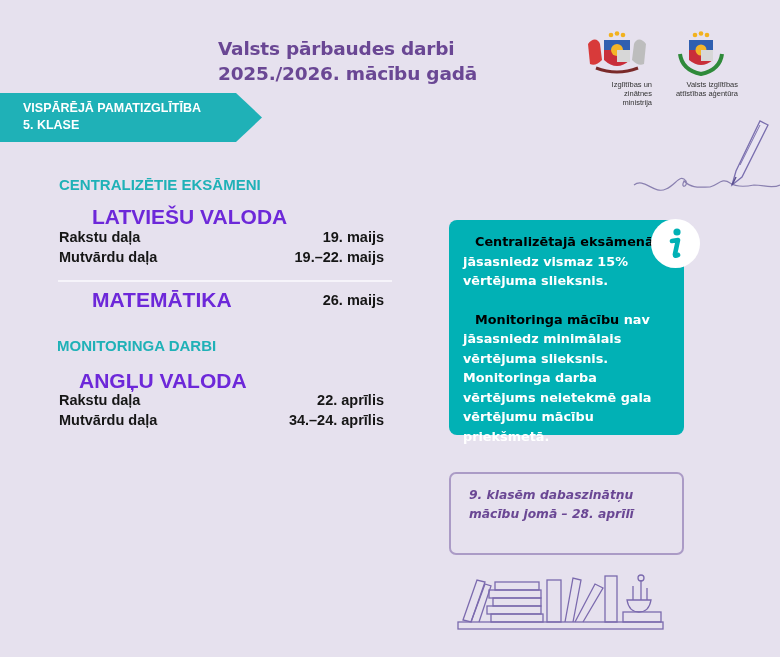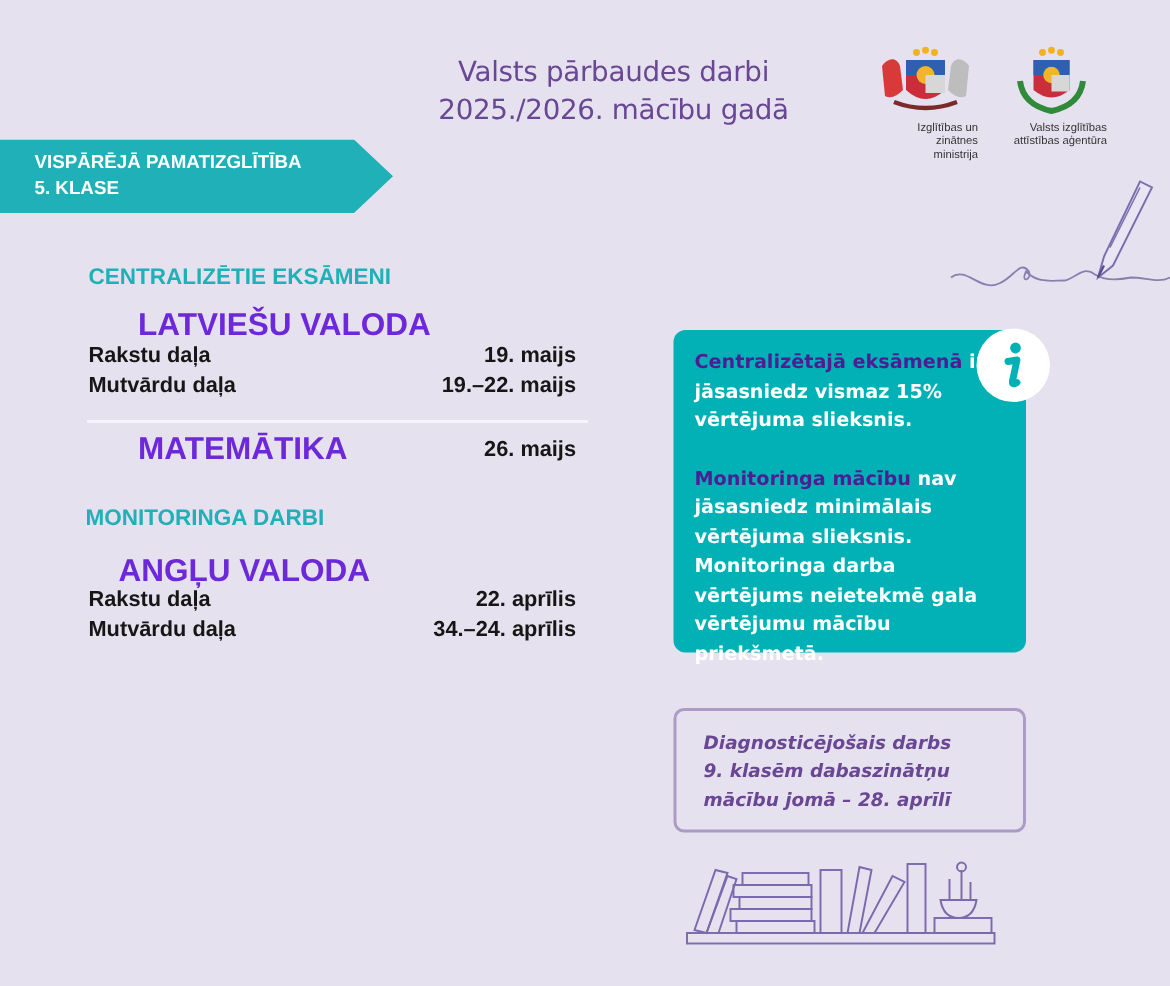--- a/index.html
+++ b/index.html
@@ -6,24 +6,24 @@
   html, body { width: 780px; height: 657px; overflow: hidden; }
   body {
     background: #e6e1ee;
     font-family: "Liberation Sans", "DejaVu Sans", sans-serif;
     position: relative;
     color: #1a1a1a;
   }
   .abs { position: absolute; }
 
   .title {
-    left: 244px; top: 36px; width: 330px;
-    text-align: center;
+    left: 218px; top: 36px; width: 330px;
+    text-align: left;
     color: #6a4794;
-    font-weight: normal;
+    font-weight: bold;
     font-size: 18.5px;
     line-height: 25px;
     font-family: "DejaVu Sans", sans-serif;
     letter-spacing: -0.2px;
   }
 
   .logo { text-align: right; font-size: 7.5px; color: #333; line-height: 9px; }
   .logo1 { left: 582px; top: 30px; width: 70px; }
   .logo2 { left: 664px; top: 30px; width: 74px; }
   .logo svg { display: block; margin: 0 auto 2px auto; }
@@ -50,21 +50,21 @@
 
   .divider { left: 58px; top: 280px; width: 334px; height: 2px; background: #f6f4fa; }
 
   .info-box {
     left: 449px; top: 220px; width: 235px; height: 215px;
     background: #01b1b5; border-radius: 8px;
     padding: 12px 14px 0 14px;
     color: #ffffff; font-weight: bold; font-size: 12.8px; line-height: 19.5px;
     font-family: "DejaVu Sans", sans-serif;
   }
-  .info-box .hl { color: #4c1d95; }
+  .info-box .hl { color: #000000; margin-left: 12px; }
   .info-box p + p { margin-top: 19px; }
   .info-icon {
     left: 651px; top: 219px; width: 49px; height: 49px; border-radius: 50%;
     background: #ffffff;
   }
 
   .diag-box {
     left: 449px; top: 472px; width: 235px; height: 83px;
     border: 2px solid #ab9bc6; border-radius: 7px;
     padding: 12px 0 0 18px;
@@ -165,21 +165,20 @@
   <p><span class="hl">Monitoringa mācību</span><span> nav jāsasniedz minimālais vērtējuma slieksnis. Monitoringa darba vērtējums neietekmē gala vērtējumu mācību priekšmetā.</span></p>
 </div>
 <div class="abs info-icon">
   <svg width="49" height="49" viewBox="0 0 49 49">
     <circle cx="26" cy="13" r="3.6" fill="#01b1b5"></circle>
     <path d="M21 22 L27 21 L24 35 Q23.5 38 27 36" stroke="#01b1b5" stroke-width="4.6" fill="none" stroke-linecap="round" stroke-linejoin="round"></path>
   </svg>
 </div>
 
 <div class="abs diag-box">
-  <div>Diagnosticējošais darbs</div>
   <div>9. klasēm dabaszinātņu</div>
   <div>mācību jomā – 28. aprīlī</div>
 </div>
 
 <svg class="abs" style="left:455px; top:570px;" width="215" height="65" viewBox="0 0 215 65">
   <g stroke="#7b6aae" stroke-width="1.3" fill="none">
     <rect x="3" y="52" width="205" height="7"></rect>
     <path d="M8 50 L22 10 L30 12 L16 52 Z"></path>
     <path d="M16 52 L30 14 L36 16 L24 52"></path>
     <rect x="36" y="44" width="52" height="8"></rect>

